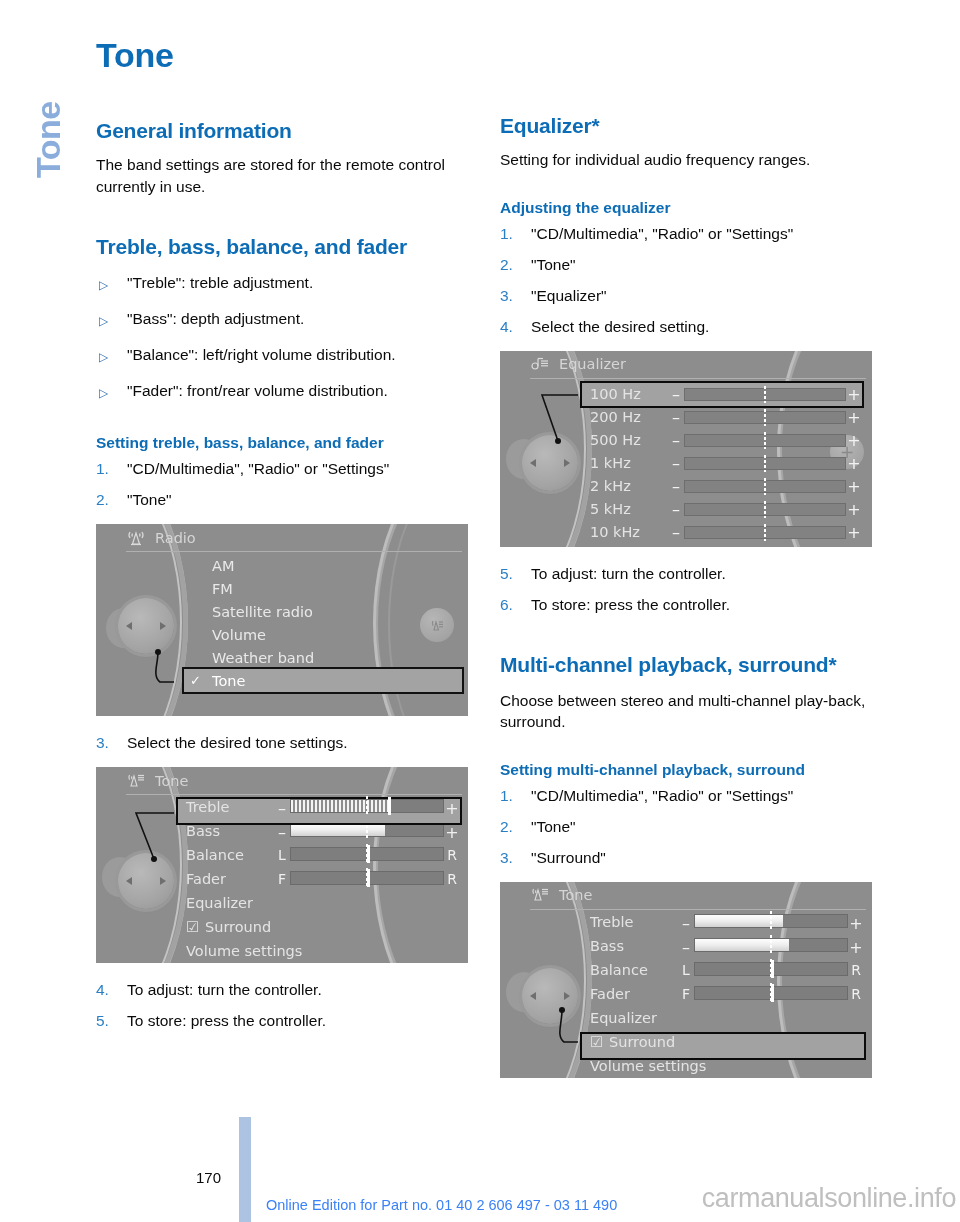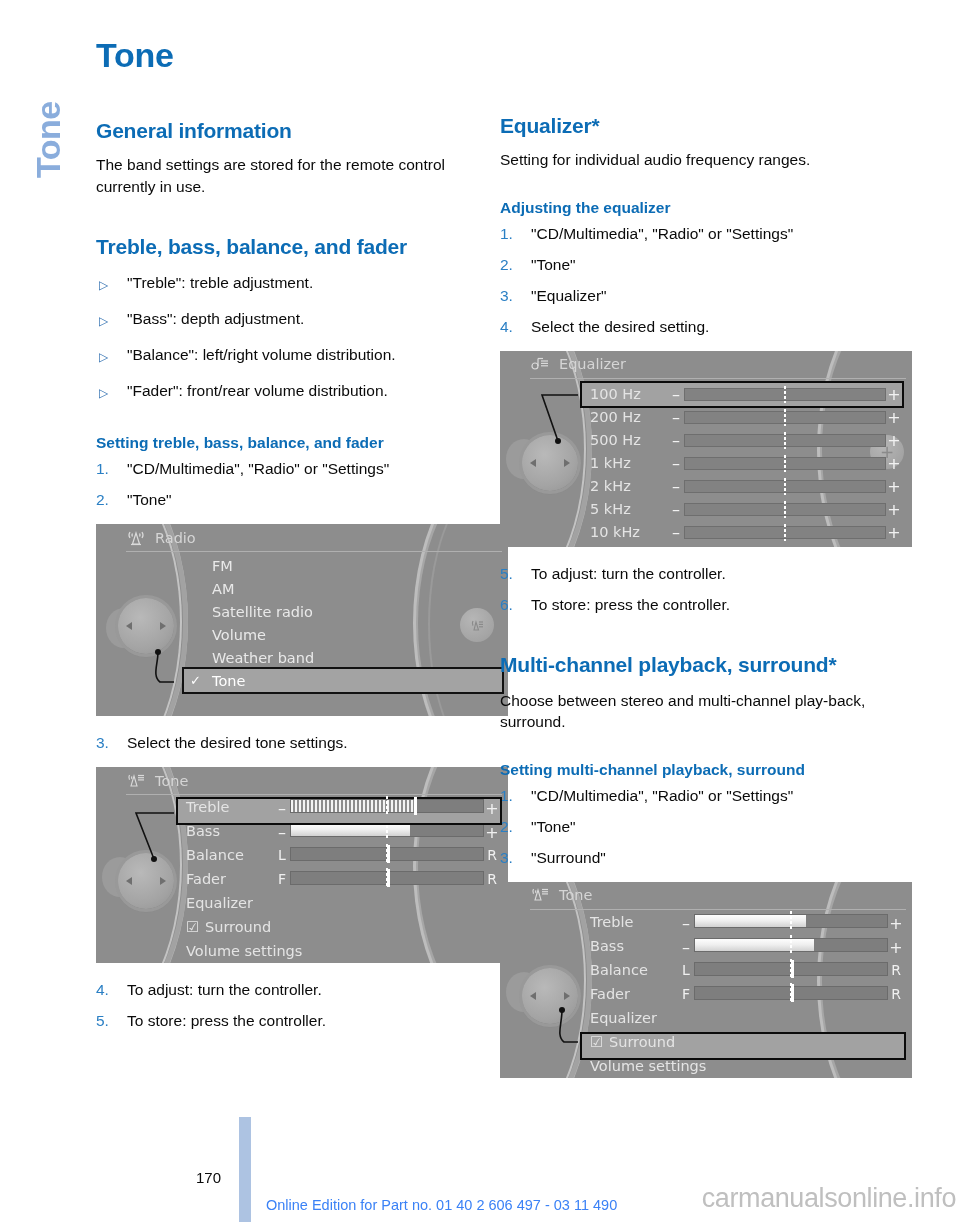--- a/index.html
+++ b/index.html
@@ -81,21 +81,21 @@
     margin-bottom: 10px;
   }
   ol.steps li .num {
     position: absolute; left: 0; top: 0;
     color: #2a7fc4; font-size: 15.5px;
   }
 
   
   .idrive {
     position: relative;
-    width: 412px; height: 192px;
+    width: 372px; height: 192px;
     margin: 14px 0 16px 0;
     background: #8d8d8d;
     overflow: hidden;
     font-family: "DejaVu Sans", sans-serif;
   }
   .idrive.tall { height: 196px; }
 
   
   .arc {
     position: absolute; border-radius: 50%;
@@ -341,24 +341,24 @@
         </svg>
       </div>
 
       <svg class="leader">
         <path d="M62,128 C62,140 56,152 64,158 L78,158" stroke="#111" stroke-width="1.6" fill="none"></path>
         <circle cx="62" cy="128" r="3" fill="#111"></circle>
       </svg>
 
       <div class="menu">
         <div class="menu-row">
+          <span>AM</span>
+        </div>
+        <div class="menu-row">
           <span>FM</span>
-        </div>
-        <div class="menu-row">
-          <span>AM</span>
         </div>
         <div class="menu-row">
           <span>Satellite radio</span>
         </div>
         <div class="menu-row">
           <span>Volume</span>
         </div>
         <div class="menu-row">
           <span>Weather band</span>
         </div>

